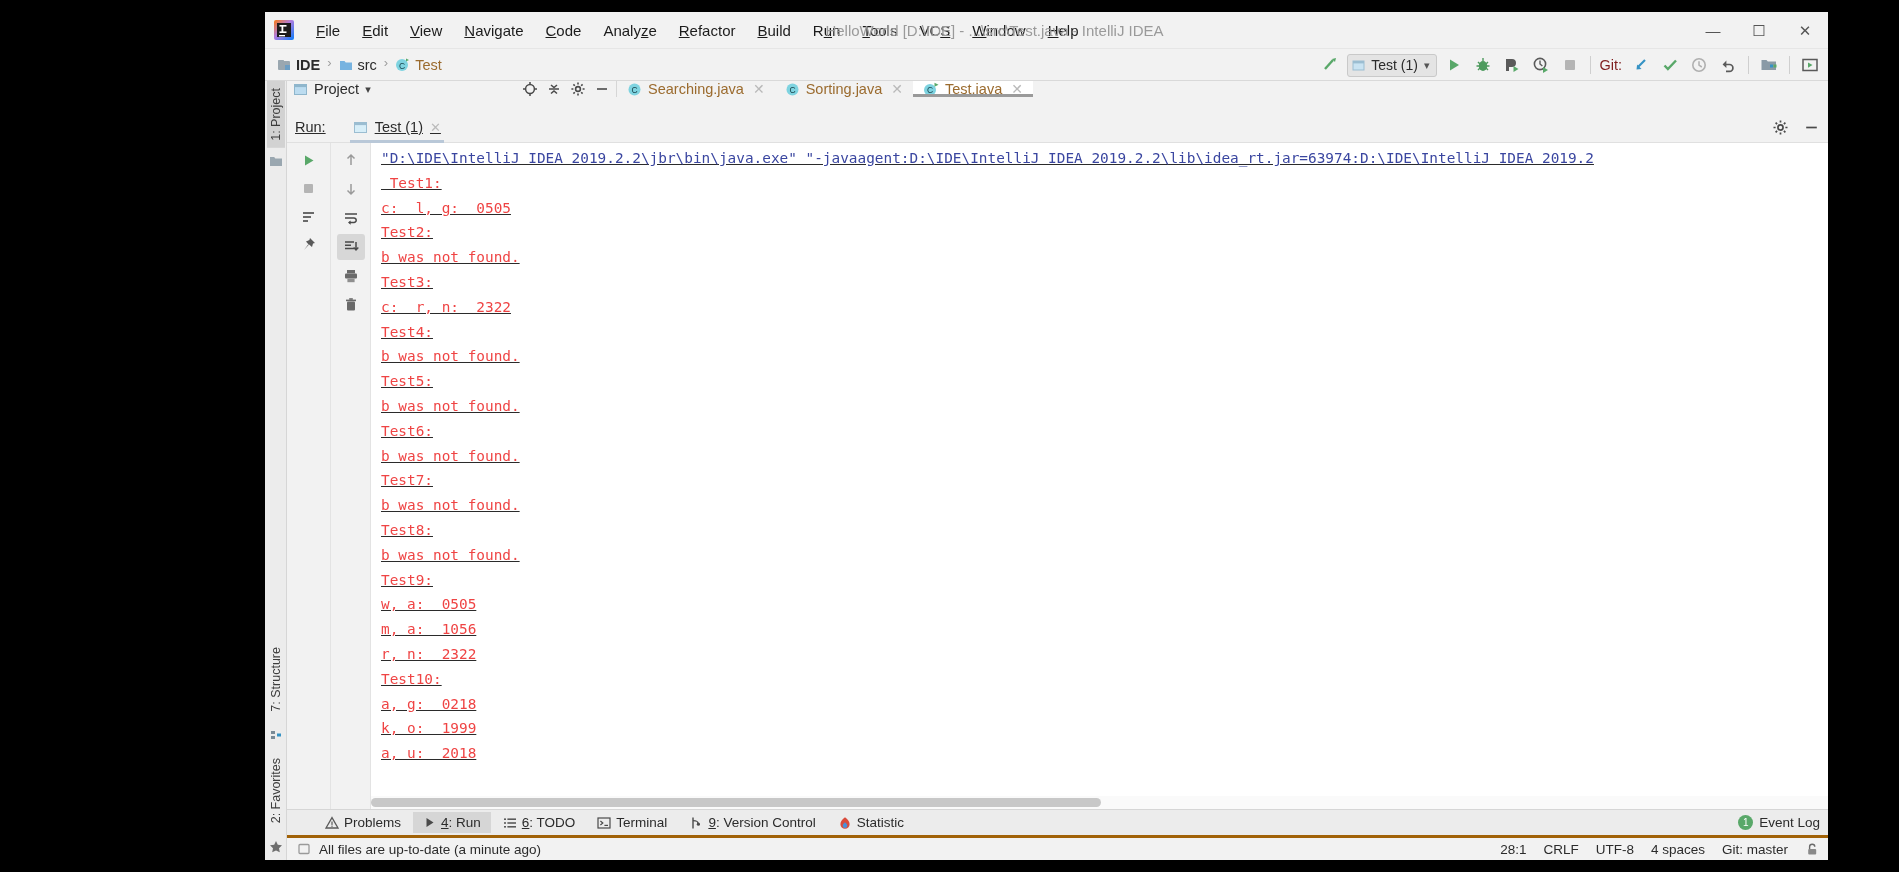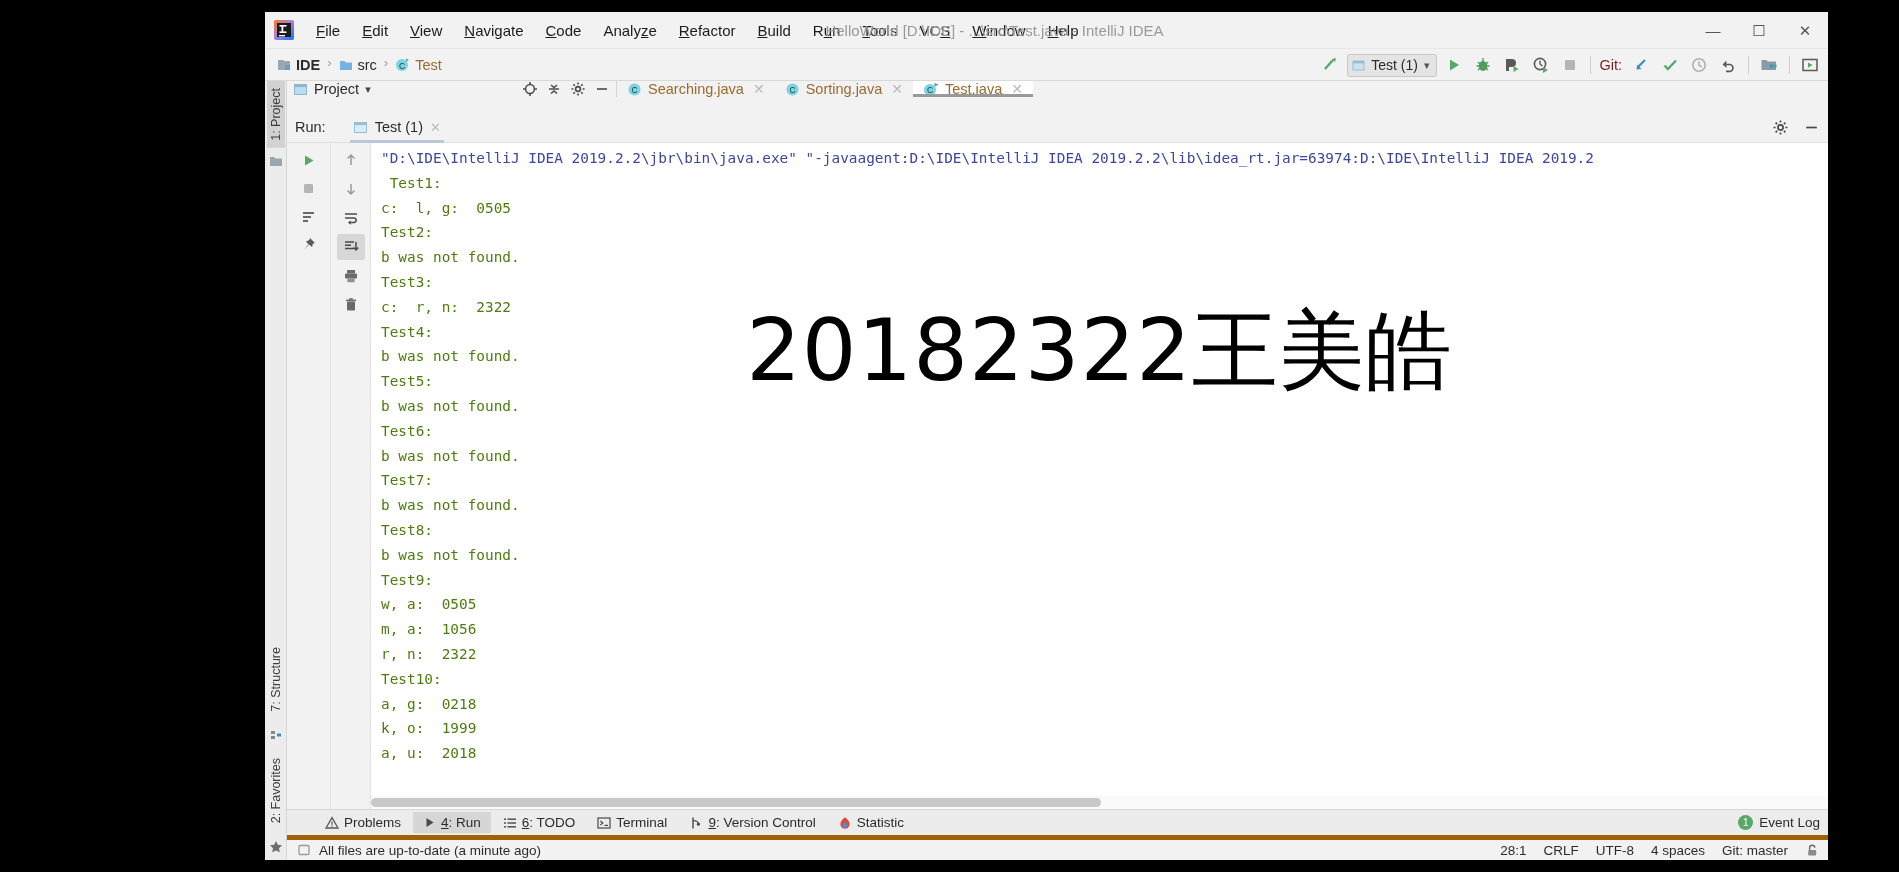--- a/index.html
+++ b/index.html
@@ -115,21 +115,21 @@
     font-size: 14.5px; color: #9b6b2e; position: relative; white-space: nowrap;
   }
   .tab.active { background: #ffffff; }
   .tab.active::after {
     content: ""; position: absolute; left: 0; right: 0; bottom: 0;
     height: 3px; background: #9a9a9a;
   }
   .tab .x { color: #b9b9b9; font-size: 14px; margin-left: 3px; }
 
   
-  .runwin { flex: 1 1 auto; display: flex; flex-direction: column; min-height: 0; background: #fff; }
+  .runwin { flex: 1 1 auto; display: flex; flex-direction: column; min-height: 0; background: #fff; text-decoration: underline; }
   .run-header {
     height: 31px; display: flex; align-items: center; flex: none;
     background: #f2f2f2; position: relative; padding-left: 8px;
     border-bottom: 1px solid #e0e0e0;
   }
   .run-label { font-size: 14.5px; margin-right: 18px; }
   .run-tab {
     display: flex; align-items: center; gap: 7px; padding: 0 9px;
     height: 31px; font-size: 14.5px; position: relative;
   }
@@ -155,21 +155,21 @@
     border-radius: 3px;
   }
   .gbtn.sel { background: #d7d7d7; }
 
   .console {
     flex: 1 1 auto; background: #fff; position: relative; overflow: hidden;
     padding: 3px 0 0 10px;
   }
   .console pre {
     font-family: "DejaVu Sans Mono", "Liberation Mono", monospace;
-    font-size: 14.4px; line-height: 24.8px; color: #4d7c0f;
+    font-size: 14.4px; line-height: 24.8px; color: #ef4444;
     white-space: pre; margin: 0;
   }
   .console .cmdline { color: #3a46a0; }
   .hscroll {
     position: absolute; left: 0; bottom: 2px; height: 9px; width: 730px;
     background: #c8c8c8; border-radius: 5px;
   }
   .hscroll-track {
     position: absolute; left: 0; right: 0; bottom: 0; height: 13px; background: #fafafa;
   }
@@ -196,21 +196,21 @@
   .bottom-right { position: absolute; right: 8px; display: flex; align-items: center; gap: 6px; }
   .evt-badge {
     width: 15px; height: 15px; border-radius: 50%; background: #59a869; color: #fff;
     font-size: 10px; display: flex; align-items: center; justify-content: center;
   }
 
   
   .statusbar {
     height: 25px; background: #f2f2f2; display: flex; align-items: center;
     flex: none; padding: 0 10px; font-size: 13.5px; color: #2b2b2b;
-    position: relative; border-top: 5px solid #a16207;
+    position: relative; border-top: 3px solid #a16207;
   }
   .status-left { display: flex; align-items: center; gap: 8px; }
   .status-right { position: absolute; right: 8px; display: flex; align-items: center; gap: 17px; }
 
   .ic { display: inline-flex; align-items: center; justify-content: center; }
 </style>
 </head>
 <body>
 
 <div id="screen">
@@ -601,21 +601,20 @@
 Test8:
 b was not found.
 Test9:
 w, a:  0505
 m, a:  1056
 r, n:  2322
 Test10:
 a, g:  0218
 k, o:  1999
 a, u:  2018</pre>
-              <div class="watermark">20182322王美皓</div>
               <div class="hscroll-track">
                 <div class="hscroll"></div>
               </div>
             </div>
           </div>
         </div>
 
         <div class="bottom-stripe">
           <div class="btab">
             <span class="ic">

